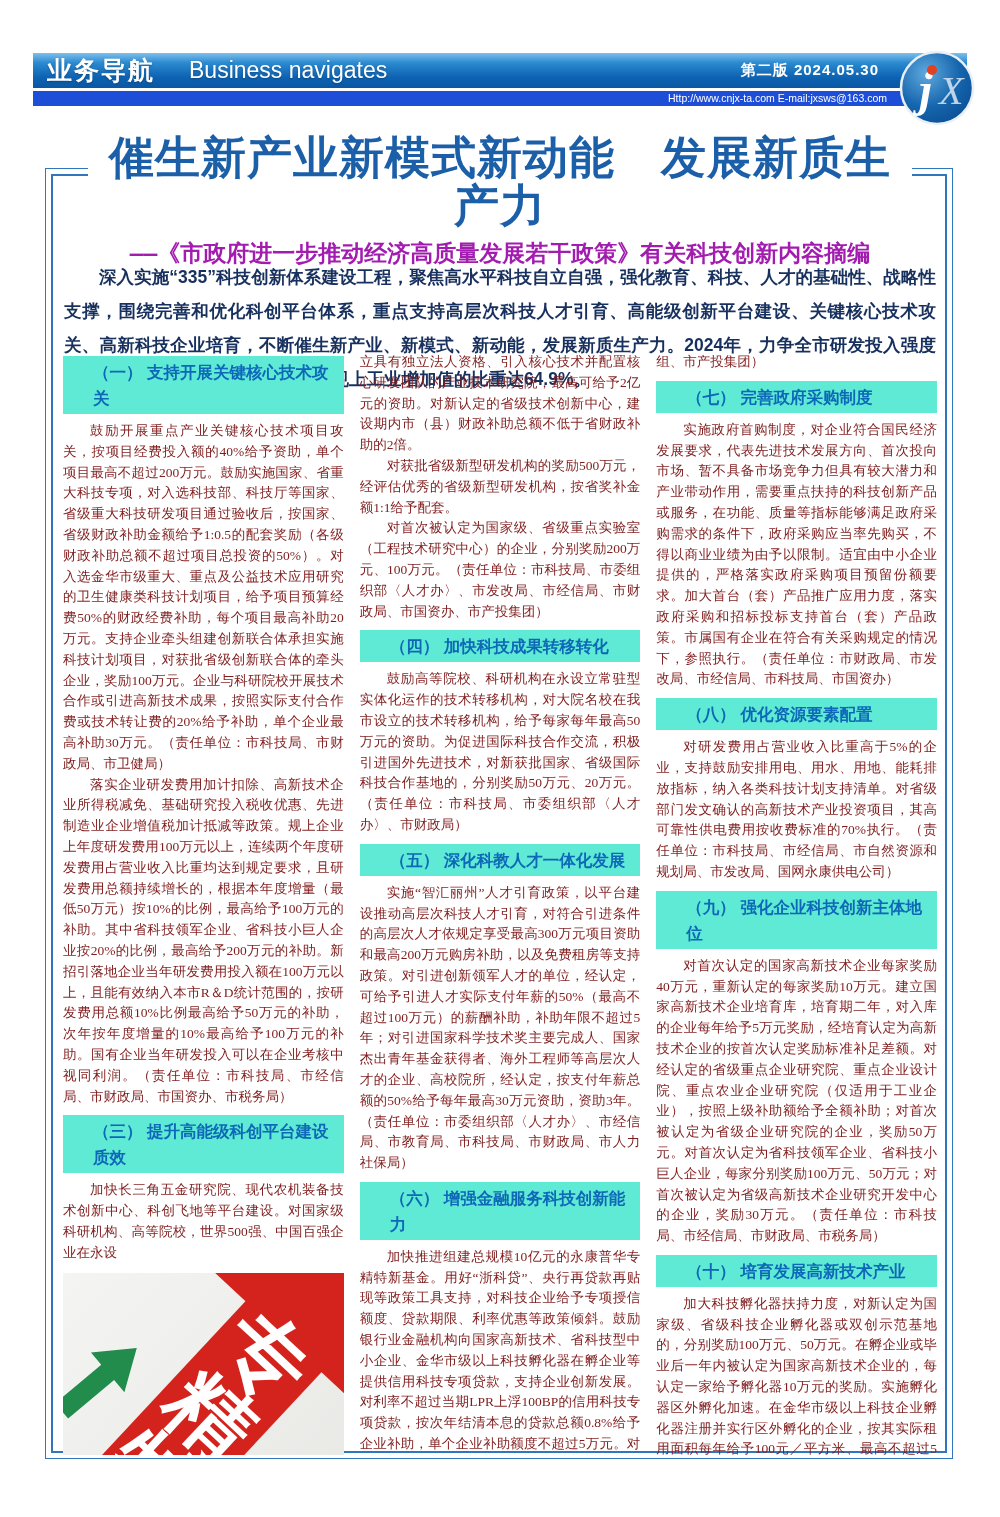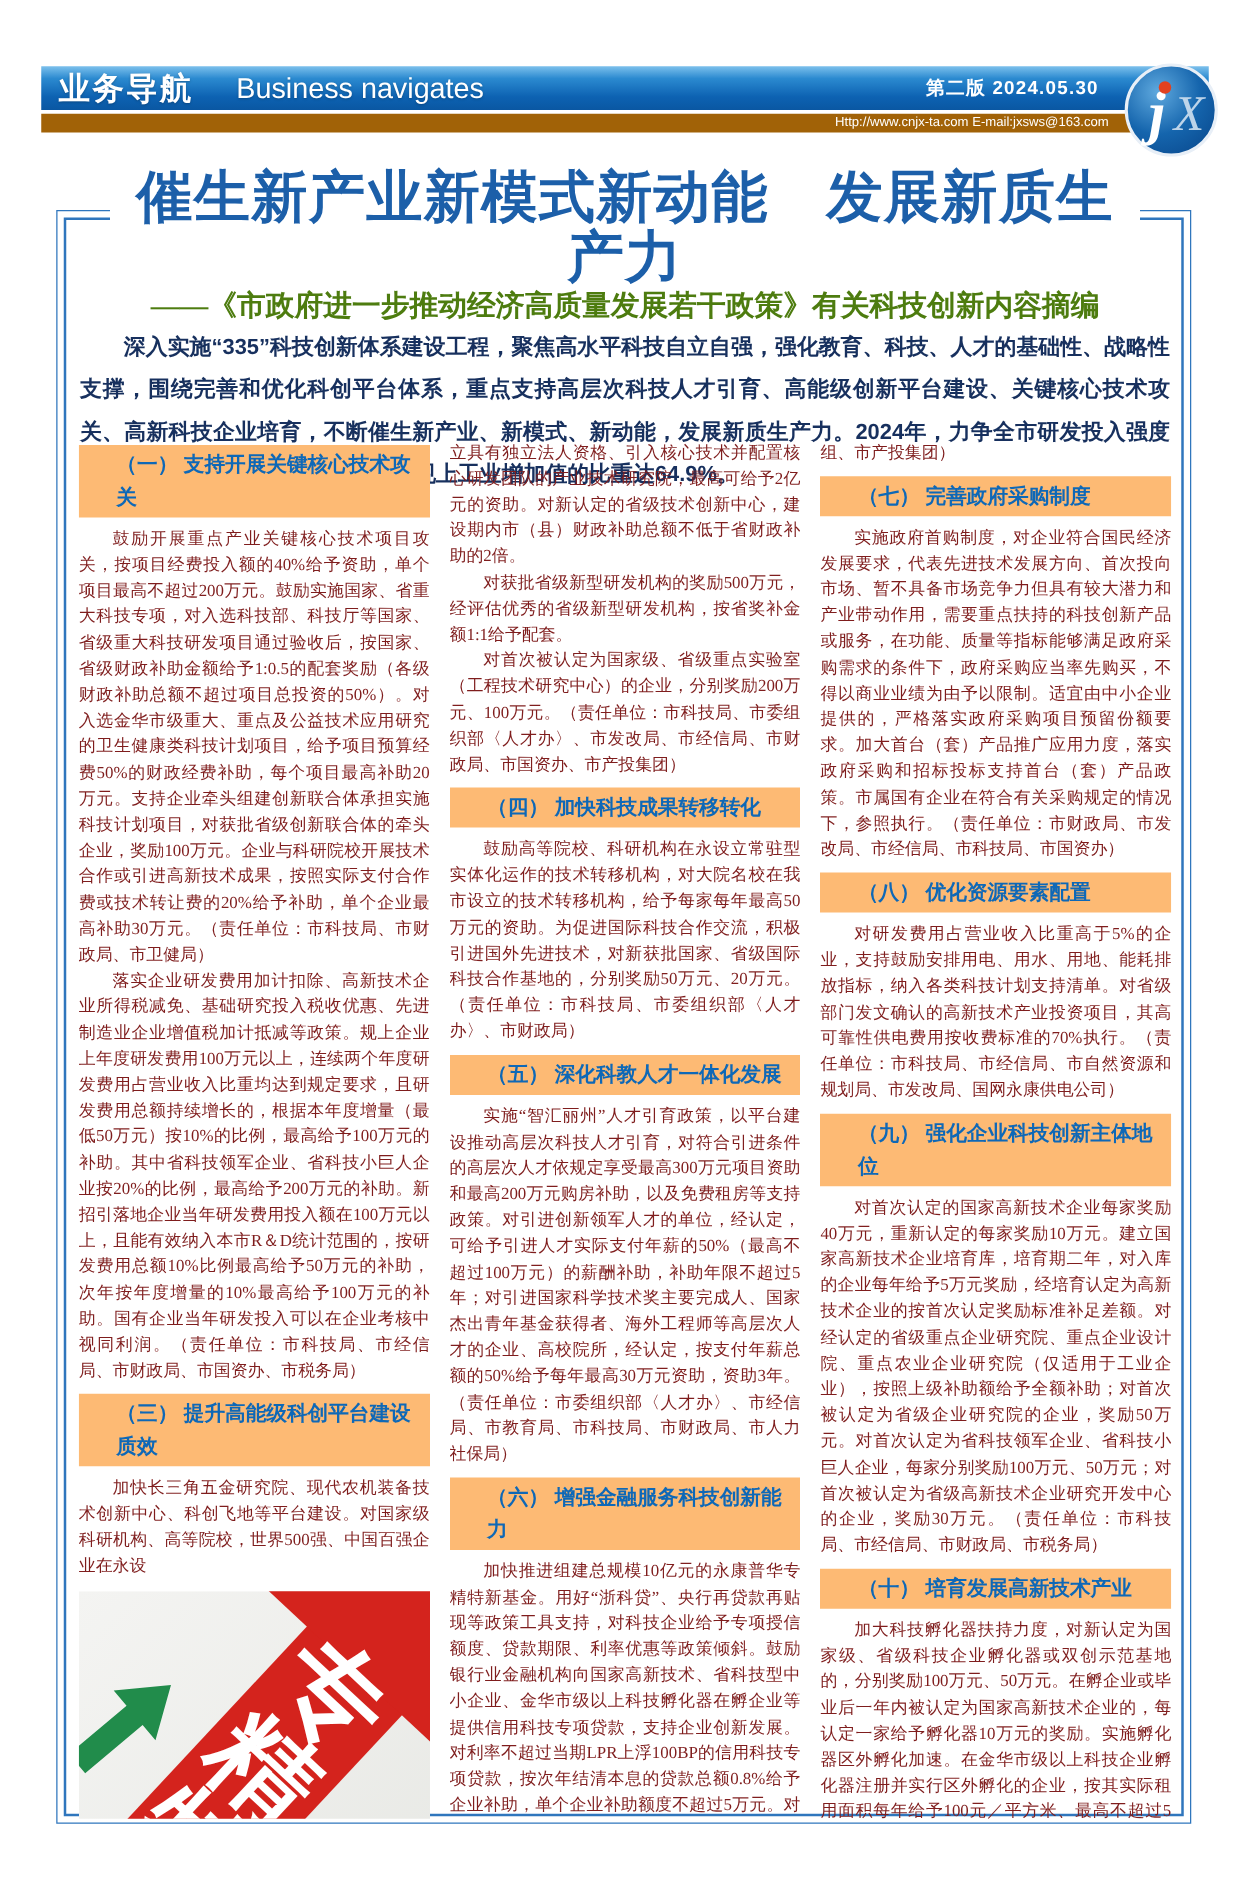--- a/index.html
+++ b/index.html
@@ -9,50 +9,50 @@
   
   .topbar{position:absolute;left:33px;top:53px;width:934px;height:35px;
           background:linear-gradient(180deg,#7cc0ec 0%,#2b8ad0 28%,#0d62b2 70%,#0a57a2 100%);
           display:flex;align-items:center;color:#fff;}
   .masthead-zh{font-family:"Liberation Sans",sans-serif;font-size:25px;font-weight:bold;
                margin-left:14px;letter-spacing:2px;text-shadow:0 1px 2px rgba(0,0,0,.25);}
   .masthead-en{font-family:"Liberation Sans",sans-serif;font-size:23px;margin-left:34px;
                text-shadow:0 1px 2px rgba(0,0,0,.25);}
   .edition{position:absolute;right:88px;top:8px;font-family:"Liberation Sans",sans-serif;
            font-size:15px;font-weight:bold;letter-spacing:1px;}
-  .graybar{position:absolute;left:33px;top:91px;width:932px;height:15px;background:#a16207;
+  .graybar{position:absolute;left:33px;top:91px;width:932px;height:15px;background:#1d4ed8;
            color:#fff;font-family:"Liberation Sans",sans-serif;font-size:10.5px;
            text-align:right;line-height:15px;padding-right:0;box-sizing:border-box;}
   .graybar span{margin-right:78px;}
   .logo{position:absolute;left:899px;top:50px;width:76px;height:76px;z-index:5;}
 
   
   .frame-outer{position:absolute;left:45px;top:168px;width:908px;height:1291px;
                border:1.5px solid #2f76bd;box-sizing:border-box;}
   .frame-inner{position:absolute;left:51px;top:174px;width:896px;height:1279px;
                border:2px solid #2f76bd;box-sizing:border-box;}
 
   
   .title-block{position:absolute;top:134px;left:88px;width:824px;background:#fff;z-index:2;
                text-align:center;padding-bottom:4px;}
   .title{font-size:45px;line-height:48px;font-weight:bold;color:#1c5fa9;margin:0;
          font-family:"Liberation Serif",serif;letter-spacing:1px;}
-  .subtitle{font-size:23px;line-height:30px;font-weight:bold;color:#4d7c0f;margin:0 0 0 0;
-            font-family:Liberation Serif, serif;}
+  .subtitle{font-size:23px;line-height:30px;font-weight:bold;color:#a21caf;margin:10px 0 0 0;
+            font-family:Liberation Mono, monospace;}
 
   
   .intro{position:absolute;top:260px;left:64px;width:872px;z-index:2;
          font-family:"Liberation Sans",sans-serif;font-weight:bold;
          font-size:17.5px;line-height:34px;color:#17305e;text-align:justify;text-indent:2em;margin:0;}
 
   
   .columns{position:absolute;top:352px;left:63px;width:874px;height:1103px;z-index:2;
            display:flex;gap:16px;}
   .col{width:281px;height:1103px;overflow:hidden;}
-  .sec-head{background:#fdba74;color:#0e68b7;font-weight:bold;font-size:16.5px;line-height:26px;
+  .sec-head{background:#5eead4;color:#0e68b7;font-weight:bold;font-size:16.5px;line-height:26px;
             padding:3px 2px 3px 30px;margin:8px 0 7px 0;font-family:"Liberation Sans",sans-serif;}
   .sec-head.first{margin-top:4px;}
   .col p{font-size:13.5px;line-height:20.8px;color:#7f1d1d;text-align:justify;
          text-indent:2em;margin:0;}
   .photo{margin-top:10px;width:281px;height:285px;display:block;}
 </style>
 </head>
 <body>
 
 <div class="page">

